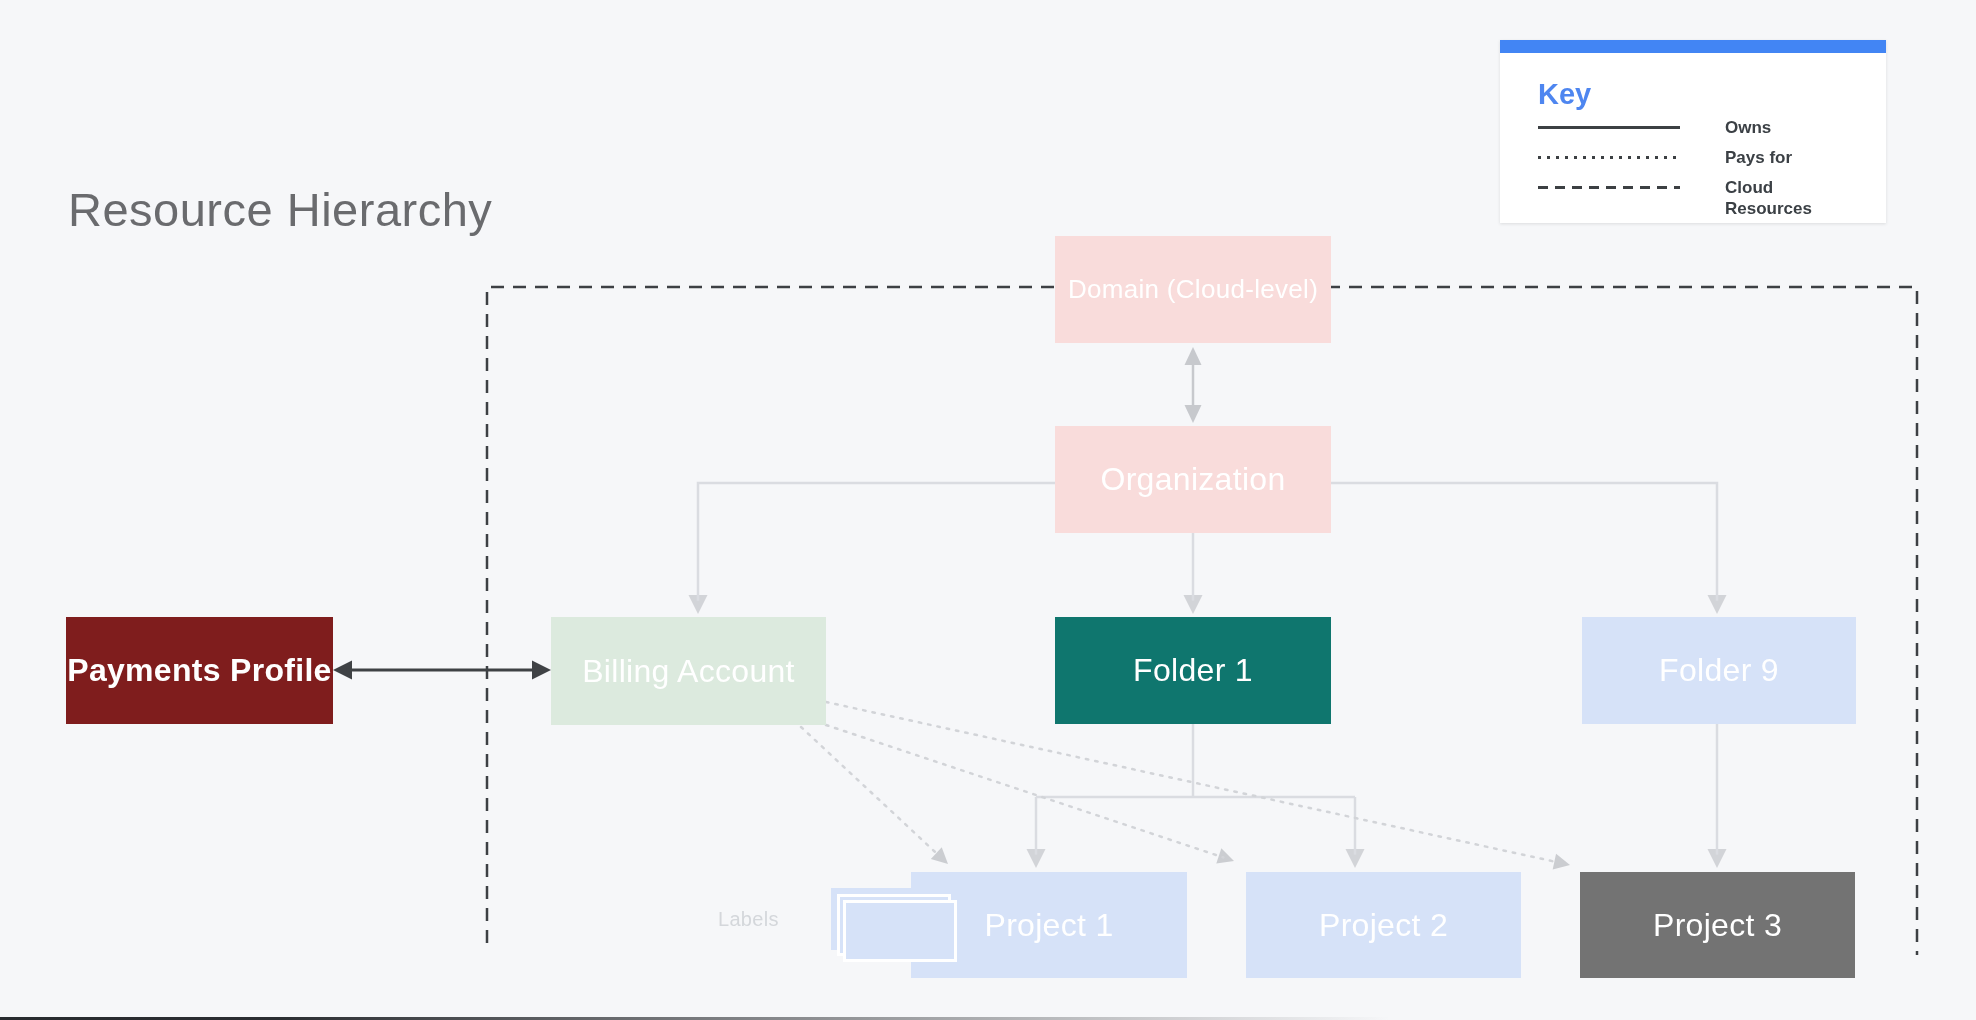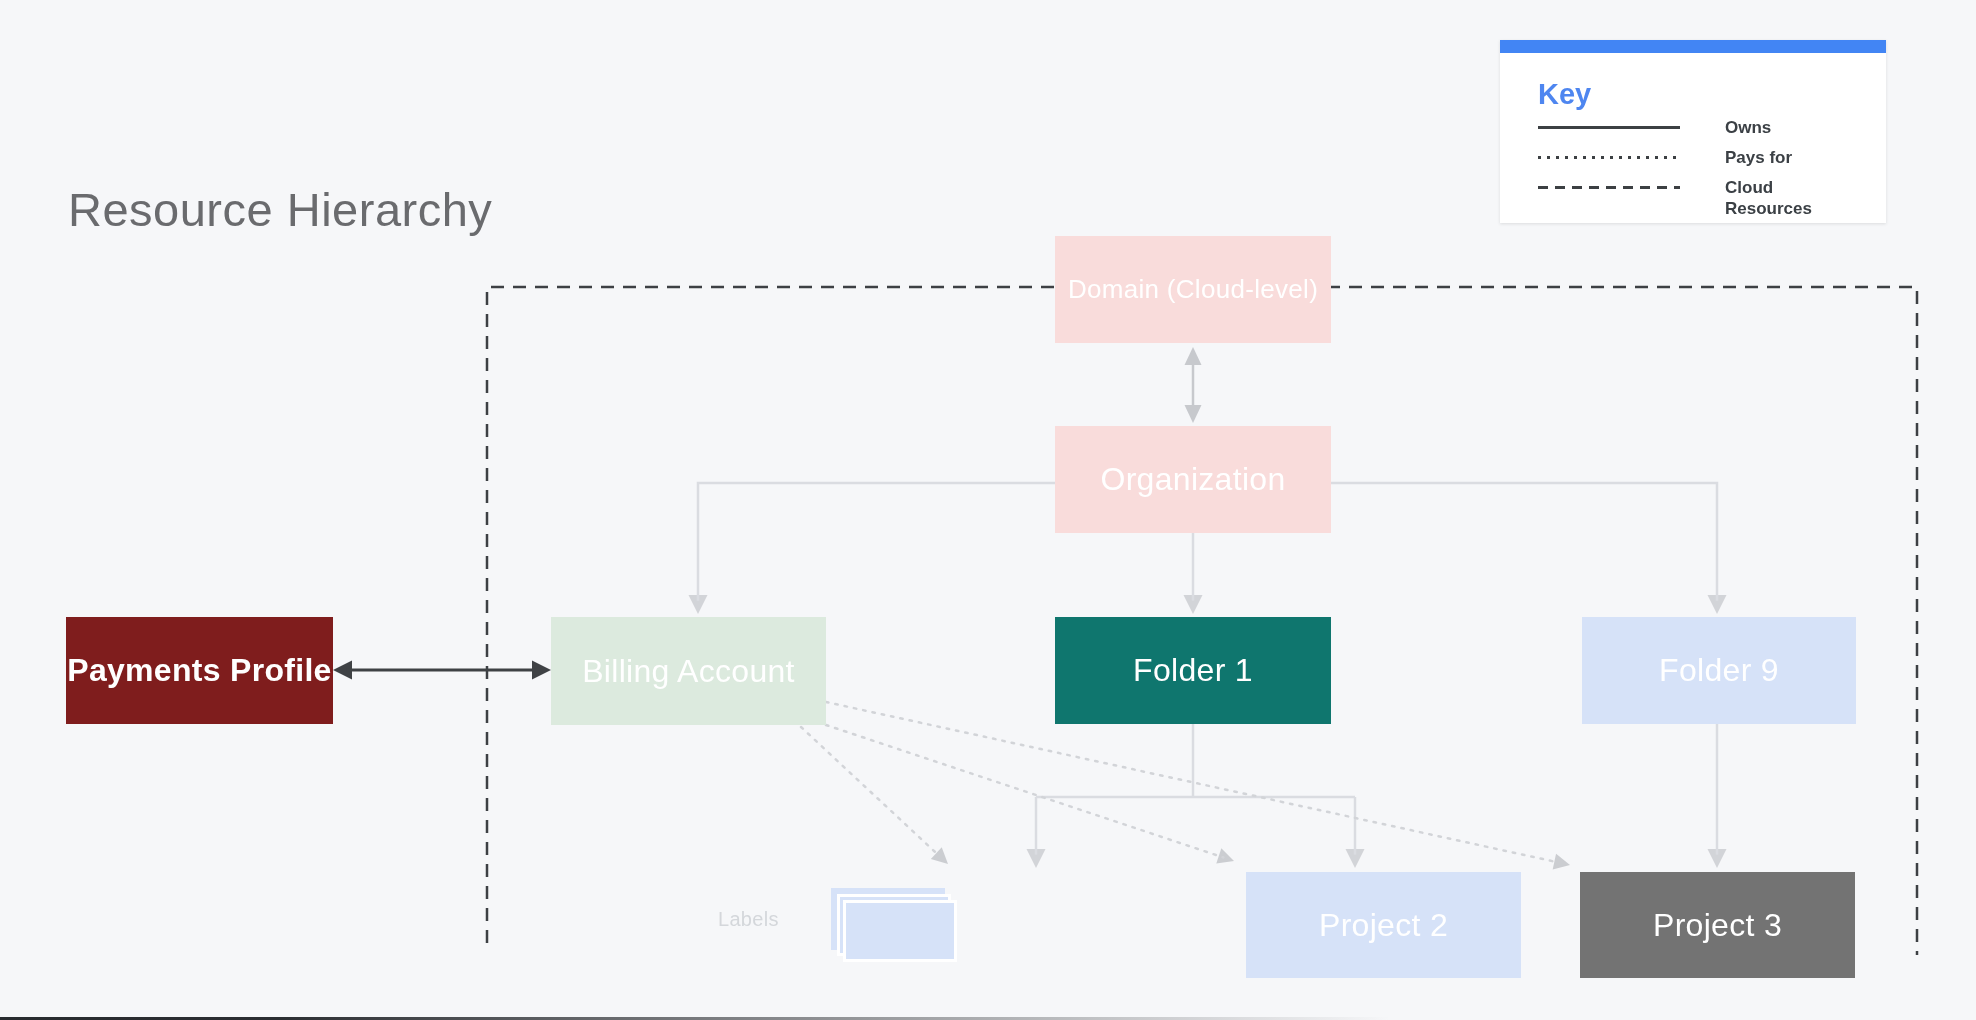--- a/index.html
+++ b/index.html
@@ -167,20 +167,21 @@
       <polyline points="826,702 1559.0594878228308,862.6030867138729" fill="none" stroke="#d2d4d8" stroke-width="2.5" stroke-dasharray="2.5 7" stroke-linecap="round"></polyline>
     </svg>
 
   <div class="nodes-layer">
       <div class="node" style="left: 1055px; top: 236px; width: 276px; height: 107px; background: rgb(249, 220, 219); color: rgb(255, 255, 255); font-size: 26px;">Domain (Cloud-level)</div>
       <div class="node" style="left: 1055px; top: 426px; width: 276px; height: 107px; background: rgb(249, 220, 219); color: rgb(255, 255, 255);">Organization</div>
       <div class="node" style="left: 66px; top: 617px; width: 267px; height: 107px; background: #7f1d1d; color: rgb(255, 255, 255); font-weight: 700;">Payments Profile</div>
       <div class="node" style="left: 551px; top: 617px; width: 275px; height: 108px; background: rgb(220, 234, 222); color: rgb(255, 255, 255);">Billing Account</div>
       <div class="node" style="left: 1055px; top: 617px; width: 276px; height: 107px; background: #0f766e; color: rgb(255, 255, 255);">Folder 1</div>
       <div class="node" style="left: 1582px; top: 617px; width: 274px; height: 107px; background: rgb(214, 226, 248); color: rgb(255, 255, 255);">Folder 9</div>
+      <div class="node" style="left: 911px; top: 872px; width: 276px; height: 106px; background: rgb(214, 226, 248); color: rgb(255, 255, 255);">Project 1</div>
       <div class="node" style="left: 1246px; top: 872px; width: 275px; height: 106px; background: rgb(214, 226, 248); color: rgb(255, 255, 255);">Project 2</div>
       <div class="node" style="left: 1580px; top: 872px; width: 275px; height: 106px; background: #737373; color: rgb(255, 255, 255);">Project 3</div>
     </div>
 
   <div class="labels-group">
     <div class="labels-caption">Labels</div>
     <div class="labels-icon">
       <div class="labels-card back"></div>
       <div class="labels-card mid"></div>
       <div class="labels-card front"></div>

